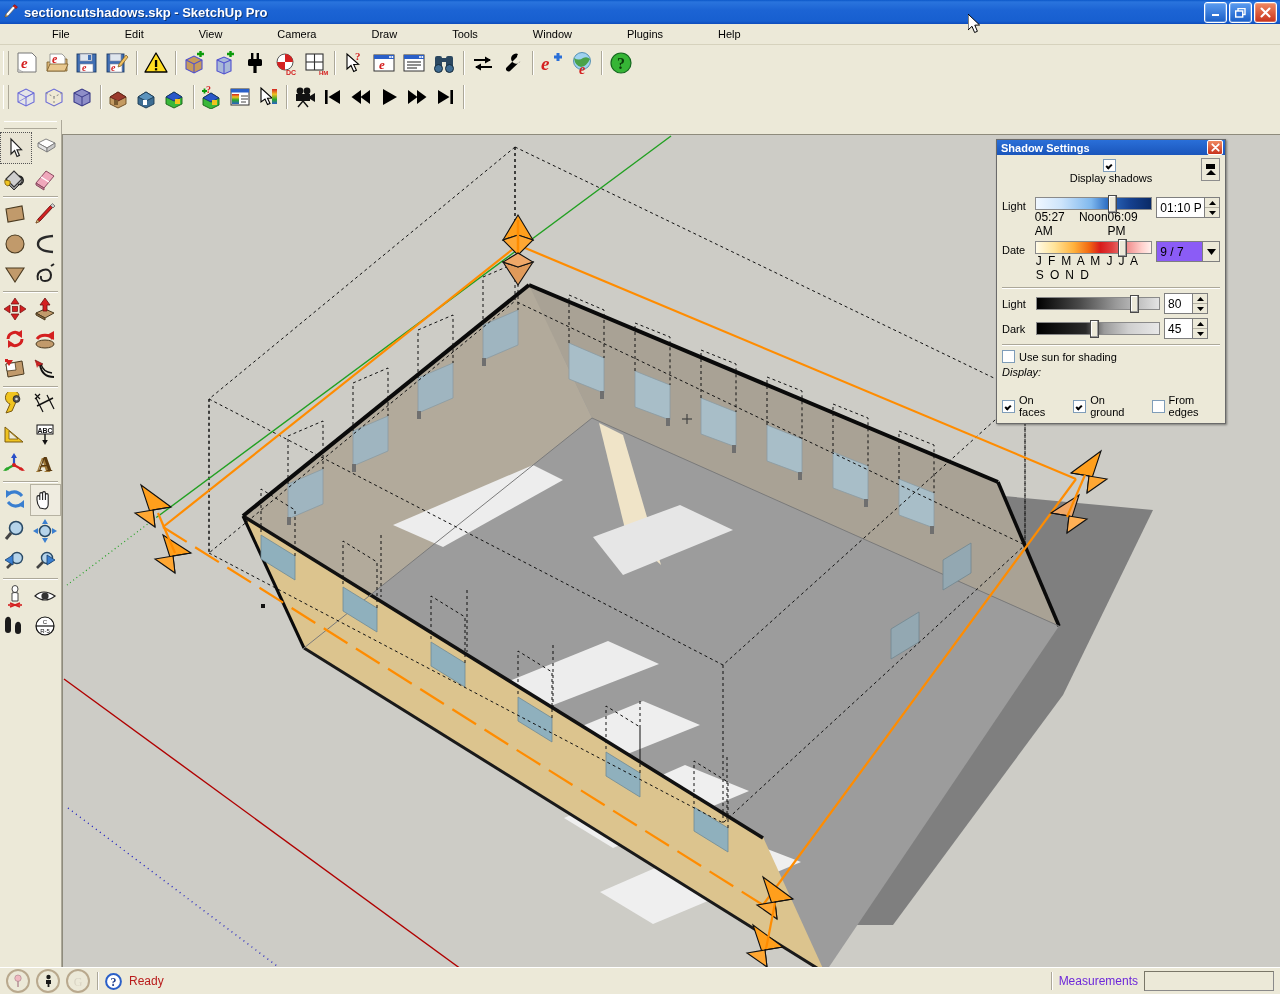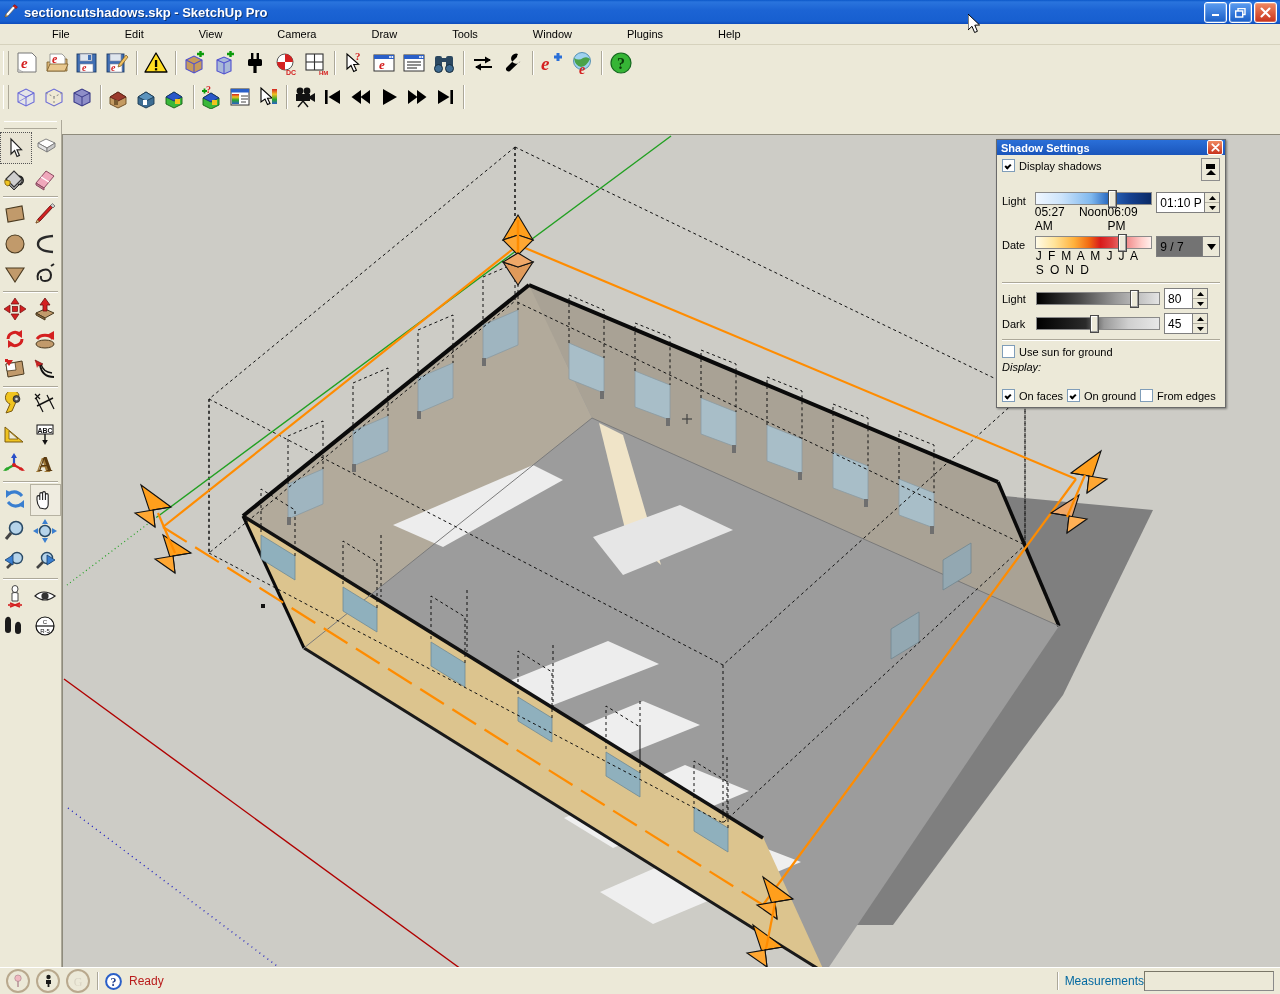--- a/index.html
+++ b/index.html
@@ -147,34 +147,34 @@
     border:none;outline:none;font-size:12px;padding:0 3px;width:100%;
     font-family:"Liberation Sans",sans-serif;background:#fff;color:#000;
   }
   .spinbtns{width:14px;display:flex;flex-direction:column;border-left:1px solid #7f7f7f;flex:none;}
   .spinbtns div{
     flex:1;background:#ece9d8;display:flex;align-items:center;justify-content:center;
     border-bottom:1px solid #b5b2a4;
   }
   .spinbtns div:last-child{border-bottom:none;}
   .cmb{display:flex;border:1px solid #7f7f7f;background:#fff;height:19px;align-items:stretch;}
-  .cmb input{border:none;outline:none;font-size:12px;padding:0 3px;width:100%;background:#737373;color:#000;
+  .cmb input{border:none;outline:none;font-size:12px;padding:0 3px;width:100%;background:#8b5cf6;color:#000;
     font-family:"Liberation Sans",sans-serif;}
   .cmb .arrow{width:16px;background:#ece9d8;border-left:1px solid #7f7f7f;
     display:flex;align-items:center;justify-content:center;flex:none;}
   .dsep{height:1px;background:#aca899;box-shadow:0 1px 0 #fff;margin:5px 0 5px 0;}
 
   
   .statusbar{
     position:absolute;left:0;bottom:0;width:1280px;height:26px;background:#ece9d8;
     display:flex;align-items:center;border-top:1px solid #fff;
   }
   .sb-sep{width:1px;height:18px;background:#aca899;box-shadow:1px 0 0 #fff;margin:0 7px;}
   .sb-ready{font-size:12px;color:#b91c1c;}
-  .meas-label{font-size:12px;color:#0369a1;}
+  .meas-label{font-size:12px;color:#6d28d9;margin-right:6px;}
   .meas-box{width:128px;height:18px;border:1px solid #8a8a8a;
     border-top-color:#7a7768;border-left-color:#7a7768;background:#ece9d8;margin-right:6px;}
   .round-icon{
     width:20px;height:20px;border-radius:50%;border:2px solid #b9a98e;
     display:flex;align-items:center;justify-content:center;margin-left:6px;position:relative;
     background:#ece9d8;
   }
 </style>
 </head>
 <body>
@@ -1127,21 +1127,21 @@
       <span>Shadow Settings</span>
       <span class="x">
         <svg width="9" height="9" viewBox="0 0 9 9">
             <path d="M1.3 1.3 L7.7 7.7 M7.7 1.3 L1.3 7.7" stroke="#fff" stroke-width="1.8" stroke-linecap="round"></path>
           </svg>
       </span>
     </div>
 
     <div class="dlg-body">
 
-      <div class="cbrow" style="margin-bottom:20px;">
+      <div class="cbrow" style="margin-bottom:13px;flex-direction:column;">
         <span class="cb on"></span>
         <span>Display shadows</span>
       </div>
 
       <div class="expander">
         <div class="exp-bar"></div>
         <div class="exp-tri"></div>
       </div>
 
       <div class="row" style="align-items:flex-start;">
@@ -1236,26 +1236,26 @@
                 </svg>
               </div>
           </div>
         </div>
       </div>
 
       <div class="dsep"></div>
 
       <div class="cbrow" style="margin-bottom:3px;">
         <span class="cb"></span>
-        <span>Use sun for ground</span>
+        <span>Use sun for shading</span>
       </div>
 
       <div style="margin-bottom:1px;font-style:italic;">Display:</div>
 
-      <div style="display:flex;align-items:flex-start;gap:4px;margin-top:16px;">
+      <div style="display:flex;align-items:flex-start;gap:16px;margin-top:16px;">
         <span class="cbrow">
           <span class="cb on"></span>
           <span>On faces</span>
         </span>
         <span class="cbrow">
           <span class="cb on"></span>
           <span>On ground</span>
         </span>
         <span class="cbrow">
           <span class="cb"></span>

